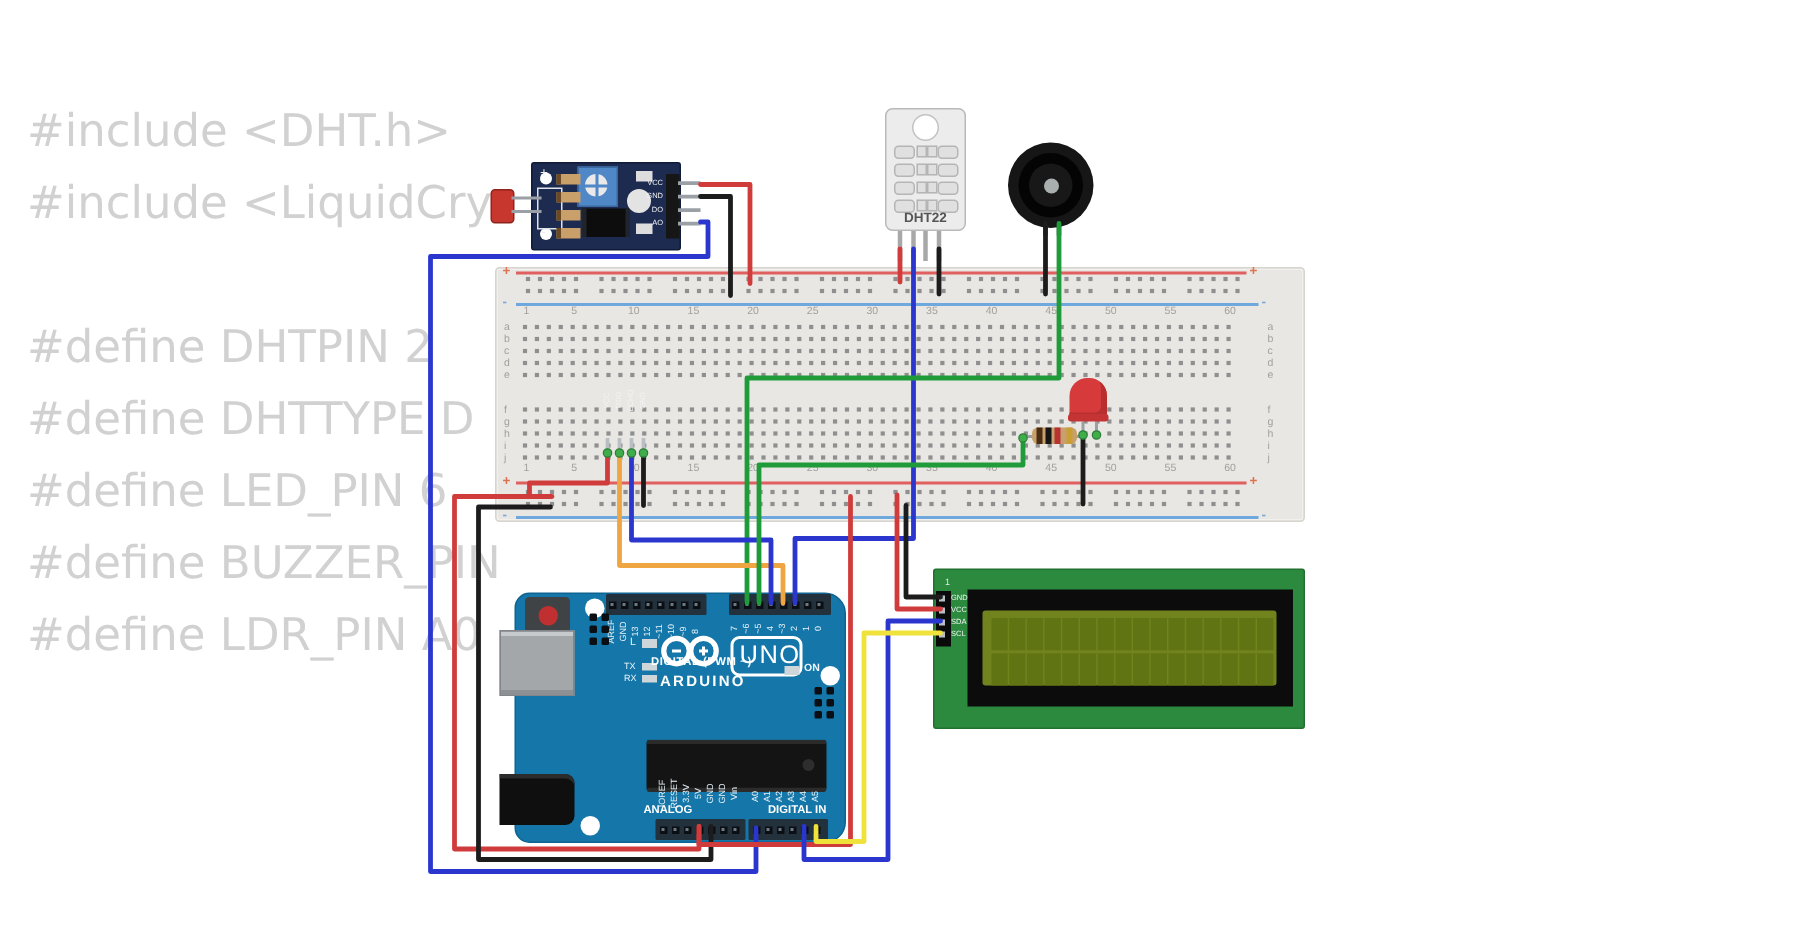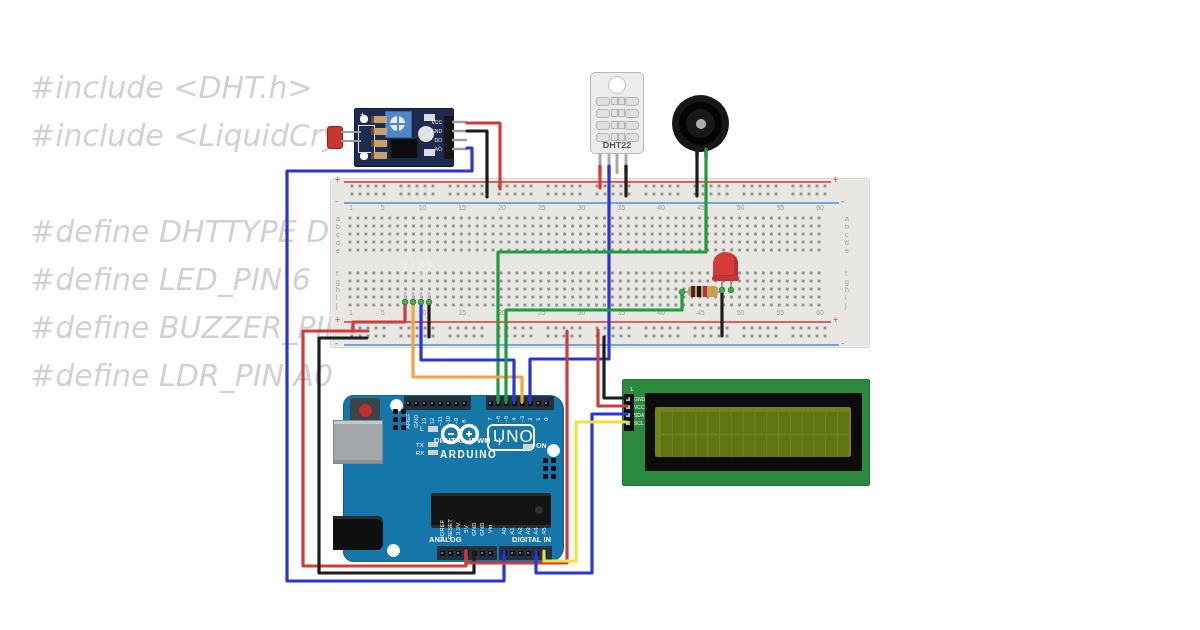--- a/index.html
+++ b/index.html
@@ -1,20 +1,20 @@
 <!DOCTYPE html>
 <html><head>
 <meta charset="utf-8">
 <style>
   html,body{margin:0;padding:0;background:#fff;}
   #canvas{position:relative;width:1200px;height:630px;background:#ffffff;overflow:hidden;
           font-family:"Liberation Sans",sans-serif;}
   
-  #code-overlay{position:absolute;left:30px;top:64px;z-index:0;font-size:30px;line-height:48px;
-                color:#d1d1d1;white-space:pre;font-family:"DejaVu Sans","Liberation Sans",sans-serif;font-style:italic;}
+  #code-overlay{position:absolute;left:18px;top:64px;z-index:0;font-size:30px;line-height:48px;
+                color:#d1d1d1;white-space:pre;font-family:"DejaVu Sans","Liberation Sans",sans-serif;}
   
   #breadboard{position:absolute;left:330px;top:178px;width:538px;height:168px;z-index:1;
               background:#e9e7e3;border:1px solid #d8d5d0;border-radius:3px;
               box-shadow:inset 0 0 0 1px #f2f0ec;}
   #bb-svg{position:absolute;left:330px;top:178px;z-index:2;}
   
   .comp{position:absolute;z-index:3;}
   
   #ldr-module{left:354px;top:108px;width:98px;height:57px;background:#1d2b50;border:1px solid #101b38;border-radius:2px;}
   
@@ -39,21 +39,21 @@
   #lcd .screen{position:absolute;left:32px;top:27px;width:196px;height:50px;background:#71831d;border-radius:2px;}
   
   #wires{position:absolute;left:0;top:0;z-index:8;pointer-events:none;}
   #dots{position:absolute;left:0;top:0;z-index:11;pointer-events:none;}
 </style>
 </head>
 <body>
 
 <div id="canvas">
 
-  <div id="code-overlay" style="color: rgb(209, 209, 209);"><div>#include &lt;DHT.h&gt;</div><div>#include &lt;LiquidCry</div><div>&nbsp;</div><div>#define DHTTYPE D</div><div>#define LED_PIN 6</div><div>#define BUZZER_PIN</div><div>#define LDR_PIN A0</div></div>
+  <div id="code-overlay" style="color: rgb(209, 209, 209);"><div>#include &lt;DHT.h&gt;</div><div>#include &lt;LiquidCry</div><div>&nbsp;</div><div>#define DHTPIN 2</div><div>#define DHTTYPE D</div><div>#define LED_PIN 6</div><div>#define BUZZER_PIN</div><div>#define LDR_PIN A0</div></div>
 
   <div id="breadboard">
       <div style="left: 13px; top: 2px; width: 487px; height: 2px; background: rgb(224, 96, 96); position: absolute;"></div>
       <div style="left: 13px; top: 142px; width: 487px; height: 2px; background: rgb(224, 96, 96); position: absolute;"></div>
       <div style="left: 13px; top: 23px; width: 495px; height: 2px; background: rgb(111, 168, 220); position: absolute;"></div>
       <div style="left: 13px; top: 165px; width: 495px; height: 2px; background: rgb(111, 168, 220); position: absolute;"></div>
       <div style="left: 4px; top: -4px; color: rgb(224, 115, 79); font-size: 9px; font-weight: bold; position: absolute;">+</div>
       <div style="left: 502px; top: -4px; color: rgb(224, 115, 79); font-size: 9px; font-weight: bold; position: absolute;">+</div>
       <div style="left: 4px; top: 136px; color: rgb(224, 115, 79); font-size: 9px; font-weight: bold; position: absolute;">+</div>
       <div style="left: 502px; top: 136px; color: rgb(224, 115, 79); font-size: 9px; font-weight: bold; position: absolute;">+</div>

